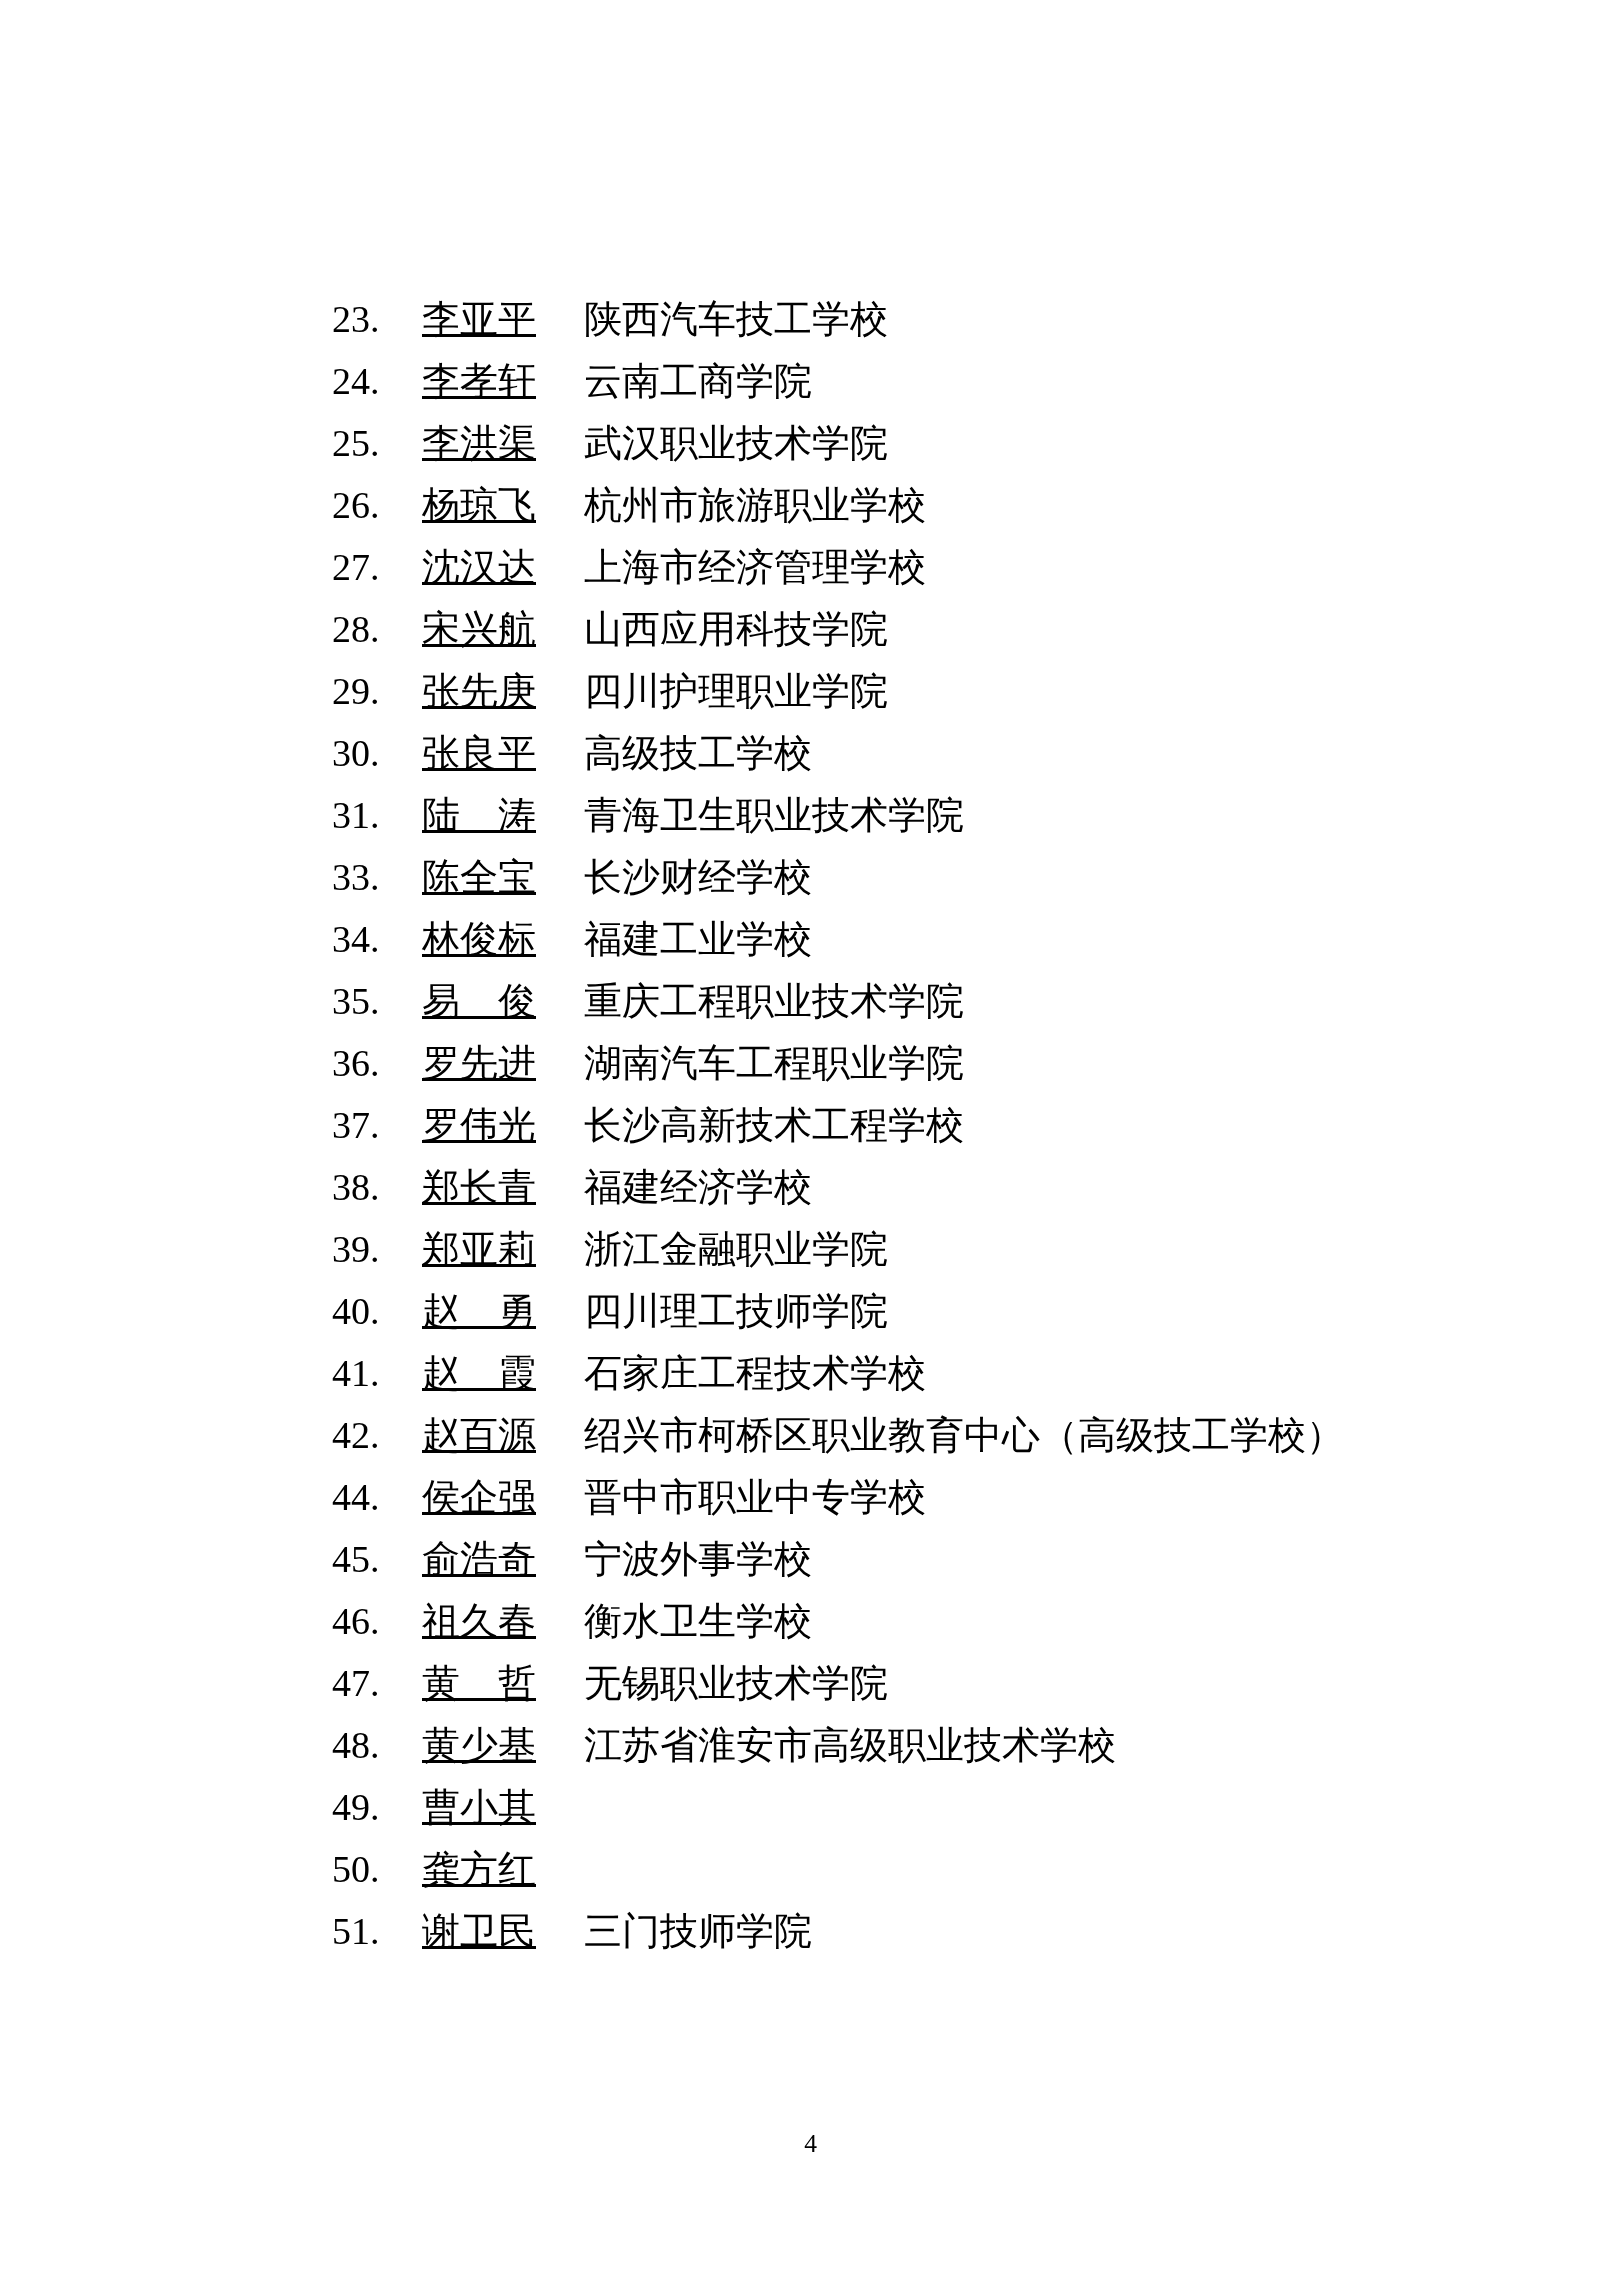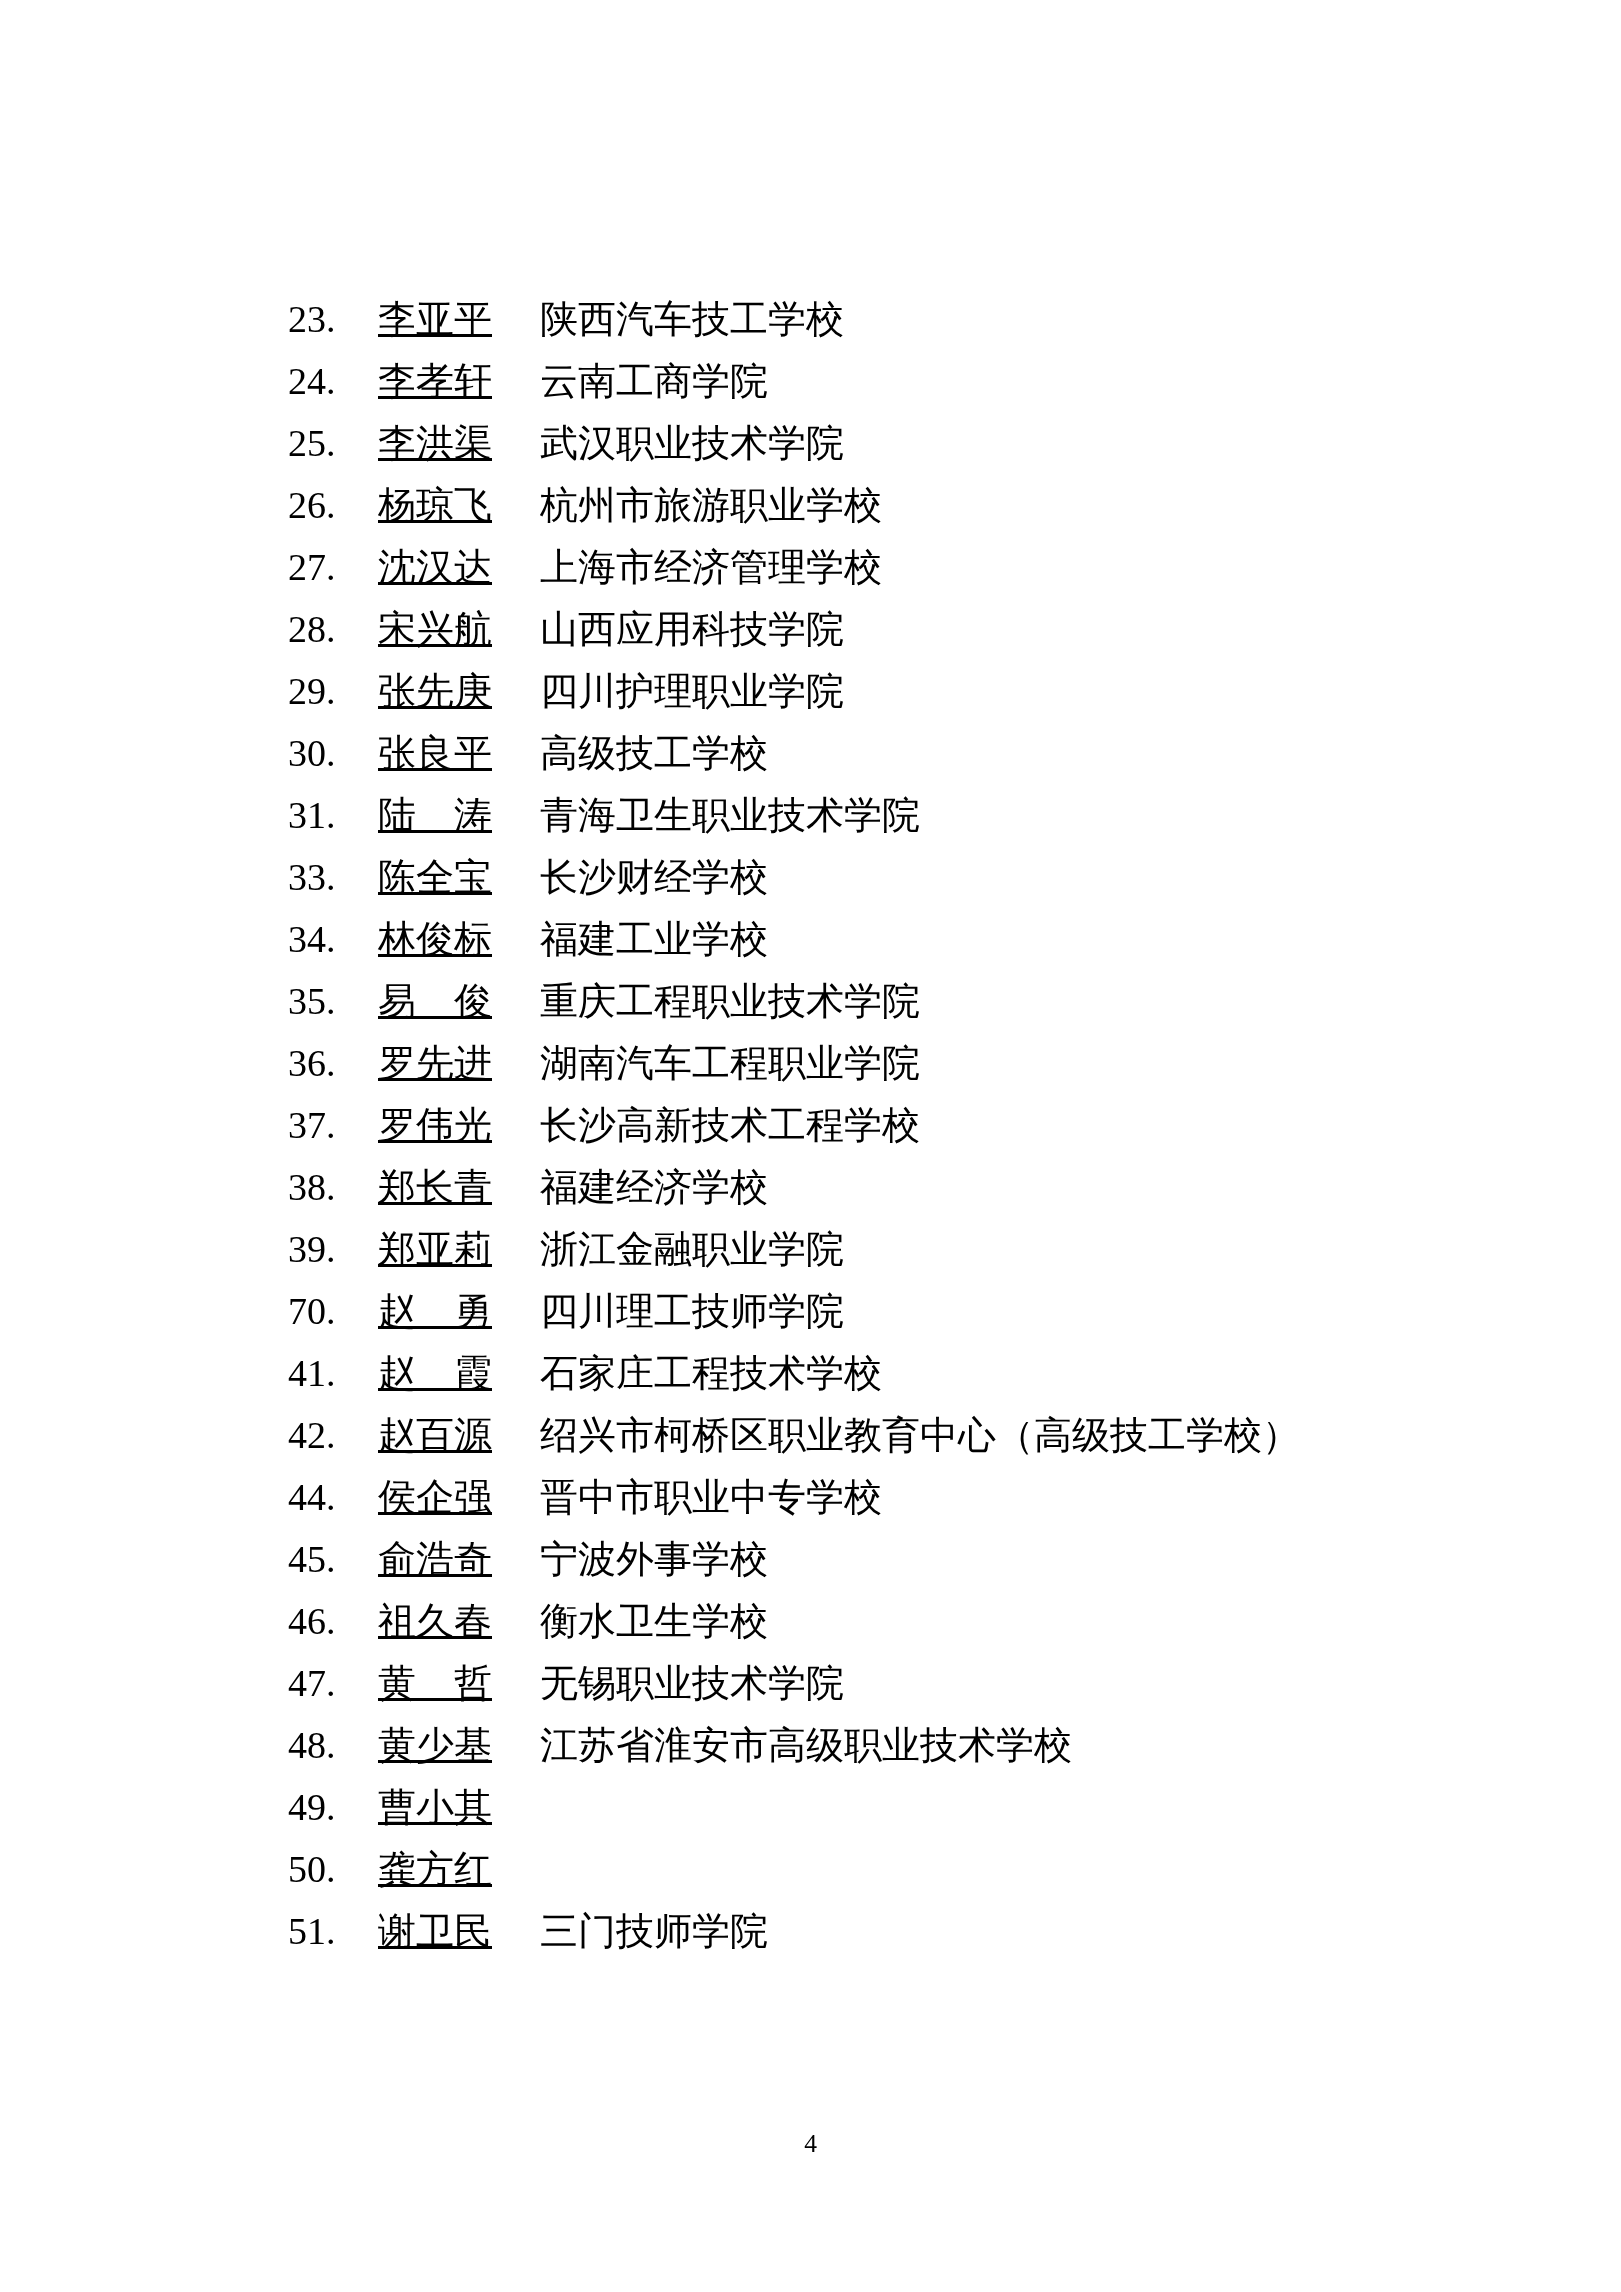--- a/index.html
+++ b/index.html
@@ -27,20 +27,21 @@
     position: absolute;
     left: 288px;
     top: 288px;
   }
   .row {
     display: flex;
     align-items: center;
     height: 62px;
     font-size: 38px;
     white-space: nowrap;
+    margin-left: 44px;
   }
   .no {
     width: 90px;
     font-family: "Liberation Serif", serif;
   }
   .name {
     width: 116px;
     text-decoration: underline;
   }
   .school {
@@ -135,21 +136,21 @@
         <span class="no">38.</span>
         <span class="name">郑长青</span>
         <span class="school">福建经济学校</span>
       </div>
       <div class="row">
         <span class="no">39.</span>
         <span class="name">郑亚莉</span>
         <span class="school">浙江金融职业学院</span>
       </div>
       <div class="row">
-        <span class="no">70.</span>
+        <span class="no">40.</span>
         <span class="name">赵　勇</span>
         <span class="school">四川理工技师学院</span>
       </div>
       <div class="row">
         <span class="no">41.</span>
         <span class="name">赵　霞</span>
         <span class="school">石家庄工程技术学校</span>
       </div>
       <div class="row">
         <span class="no">42.</span>

